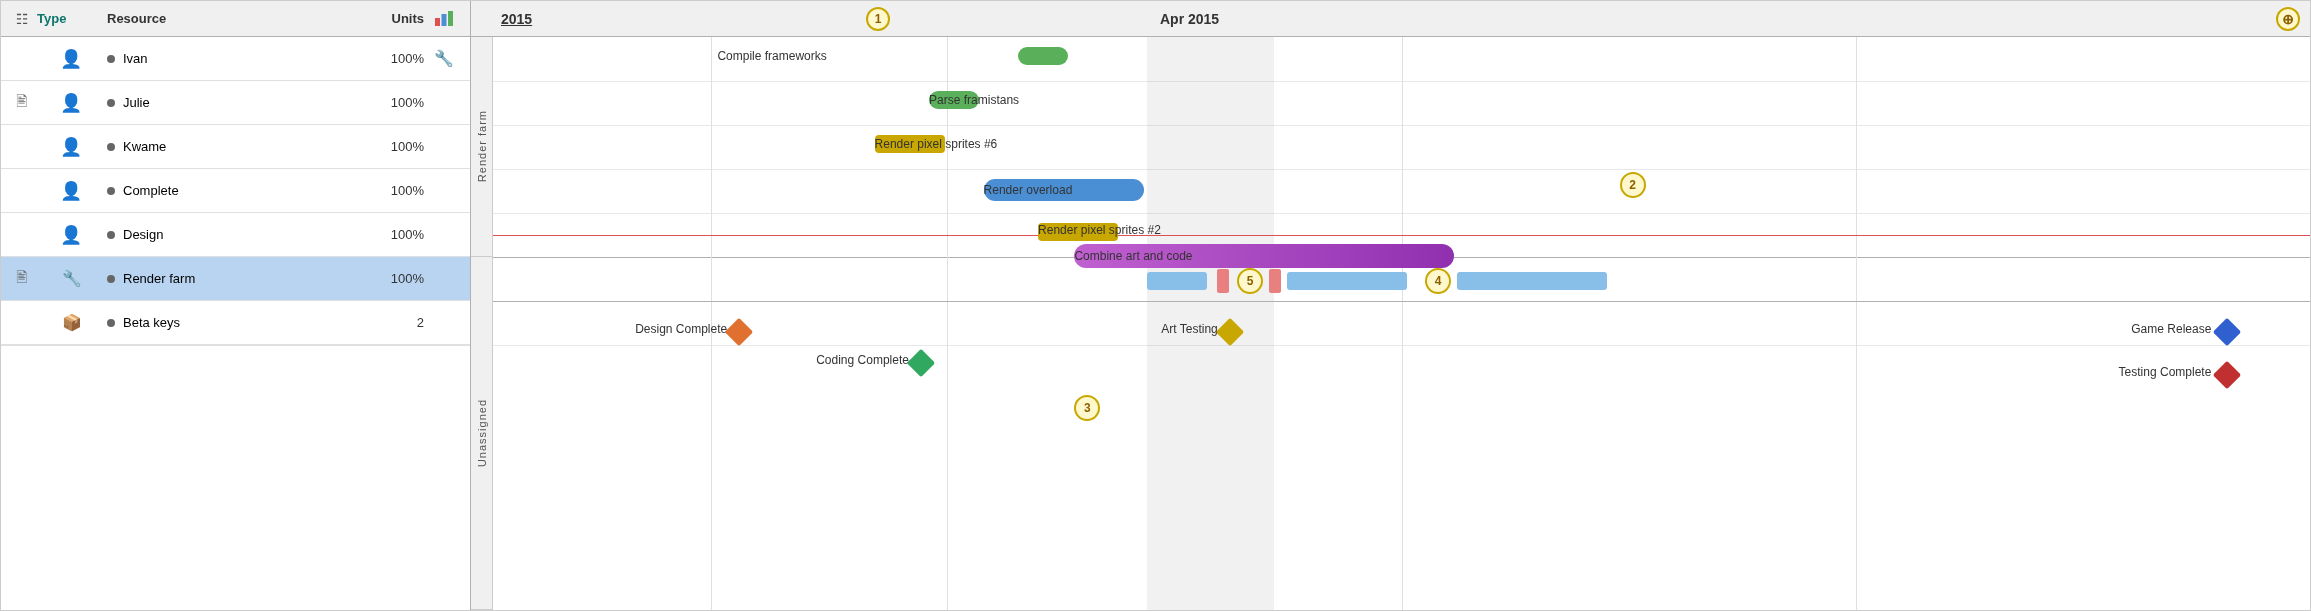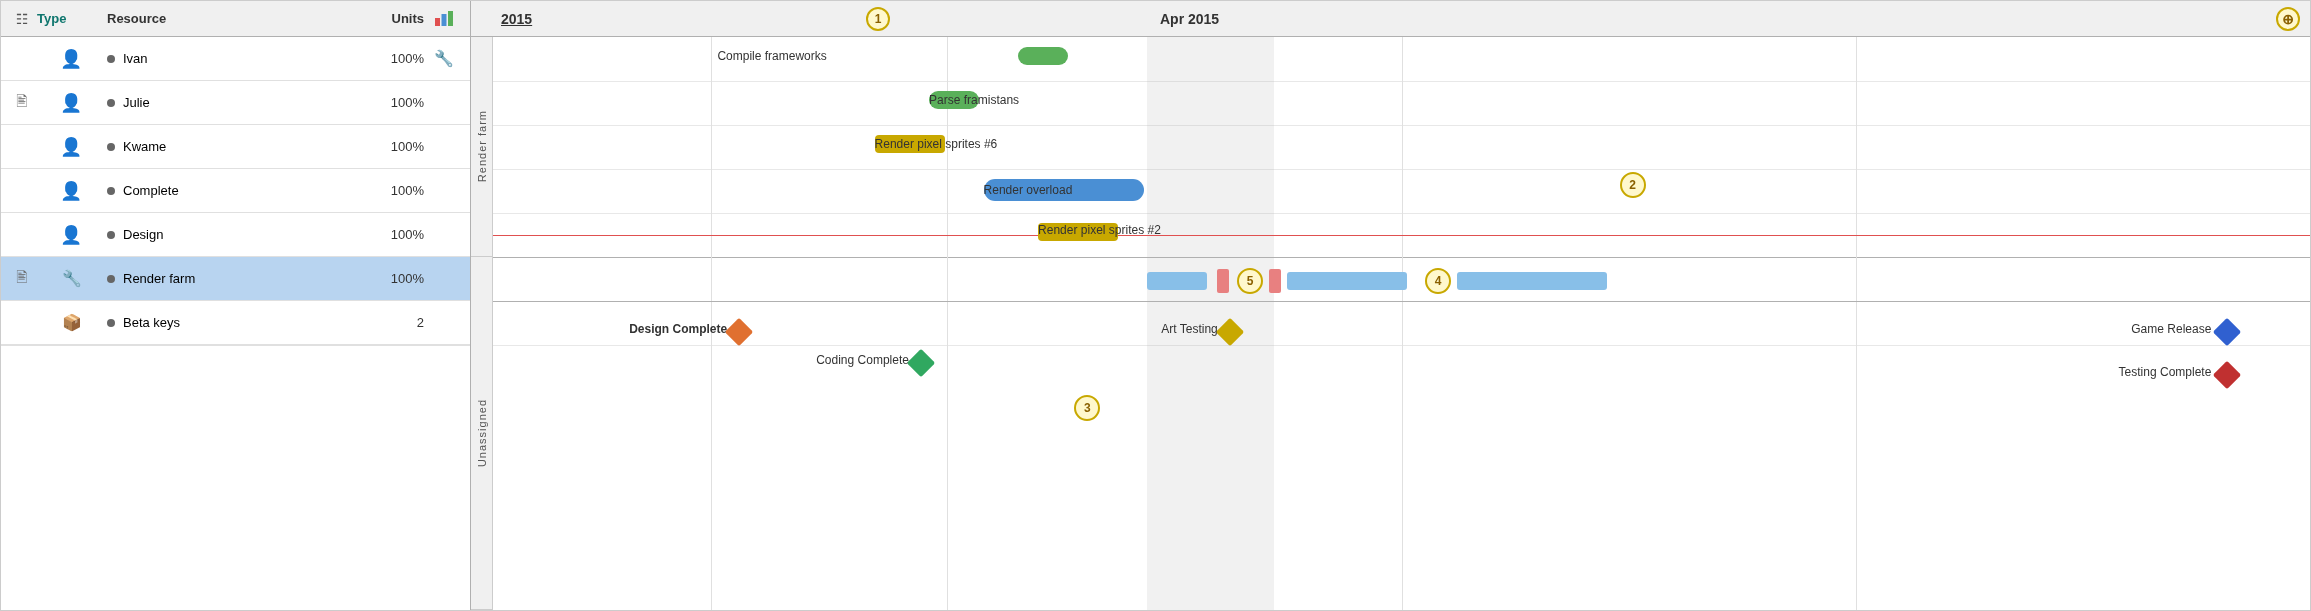--- a/index.html
+++ b/index.html
@@ -377,39 +377,43 @@
           <div style="width:160px; height:22px; border-radius:11px; background:#4a8fd4;"></div>
         </div>
 
         <div class="gantt-callout" style="top:135px; left:62%;">2</div>
 
         <div style="position:absolute; top:186px; left:30%; display:flex; align-items:flex-start; gap:8px;">
           <span class="bar-label" style="margin-right:8px;">Render pixel sprites #2</span>
           <div style="width:80px; height:18px; border-radius:4px; background:#c8a800;"></div>
         </div>
 
+        <div style="position:absolute; top:207px; left:32%; width:55%; display:flex; align-items:center; gap:8px;">
+          <span class="bar-label" style="margin-right:8px;">Combine art and code</span>
+          <div style="width:380px; height:24px; border-radius:12px; background:linear-gradient(90deg, #c060d0, #9030b0);"></div>
+        </div>
 
         <div style="position:absolute; top:231px; left:36%; display:flex; align-items:center; gap:6px;">
           <div style="width:60px; height:18px; border-radius:3px; background:#88bfe8;"></div>
 
           <div style="width:12px; height:24px; border-radius:2px; background:#e88080; margin-left:4px;"></div>
 
           <div class="gantt-callout" style="position:relative; top:0; left:0; margin-left:2px; display:inline-flex;">5</div>
           <div style="width:12px; height:24px; border-radius:2px; background:#e88080;"></div>
           <div style="width:120px; height:18px; border-radius:3px; background:#88bfe8;"></div>
           <div style="width:6px;"></div>
 
           <div class="gantt-callout" style="position:relative; top:0; left:0; display:inline-flex;">4</div>
           <div style="width:150px; height:18px; border-radius:3px; background:#88bfe8;"></div>
         </div>
 
         <div style="position:absolute; top:264px; left:0; right:0; height:1px; background:#b0b0b0;"></div>
 
         <div style="position:absolute; top:285px; left:13%;">
-          <span class="milestone-label" style="right:110%; position:absolute; white-space:nowrap;font-weight:bold;">Design Complete</span>
+          <span class="milestone-label" style="right:110%; position:absolute; white-space:nowrap;">Design Complete</span>
           <div style="width:20px; height:20px; background:#e07030; transform:rotate(45deg); border-radius:2px;"></div>
         </div>
 
         <div style="position:absolute; top:285px; left:40%;">
           <span class="milestone-label" style="right:110%; position:absolute; white-space:nowrap;">Art Testing</span>
           <div style="width:20px; height:20px; background:#c8a800; transform:rotate(45deg); border-radius:2px;"></div>
         </div>
 
         <div style="position:absolute; top:285px; right:4%;">
           <span class="milestone-label" style="right:130%; position:absolute; white-space:nowrap;">Game Release</span>

